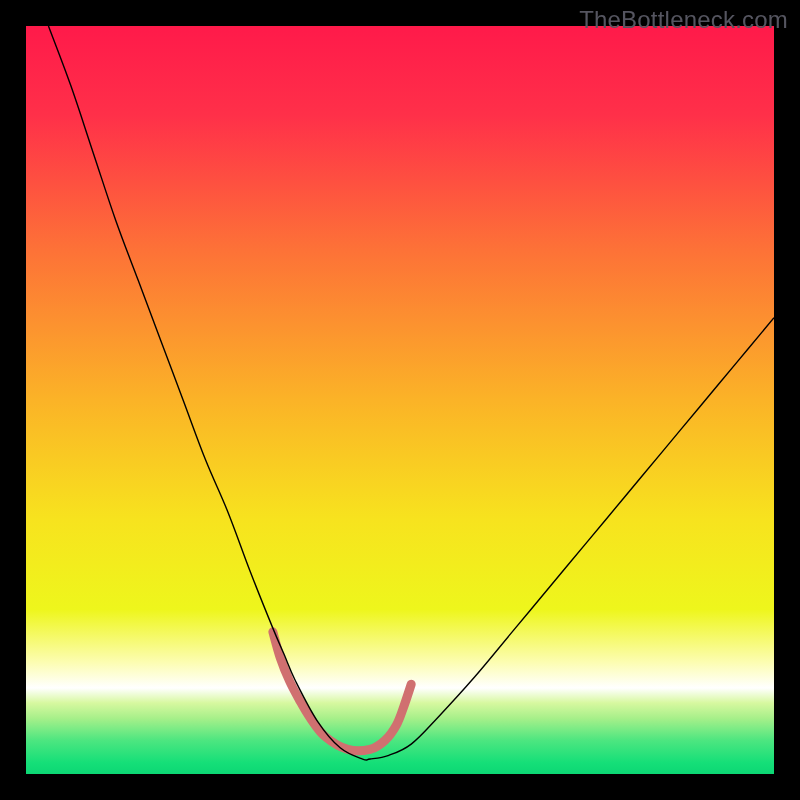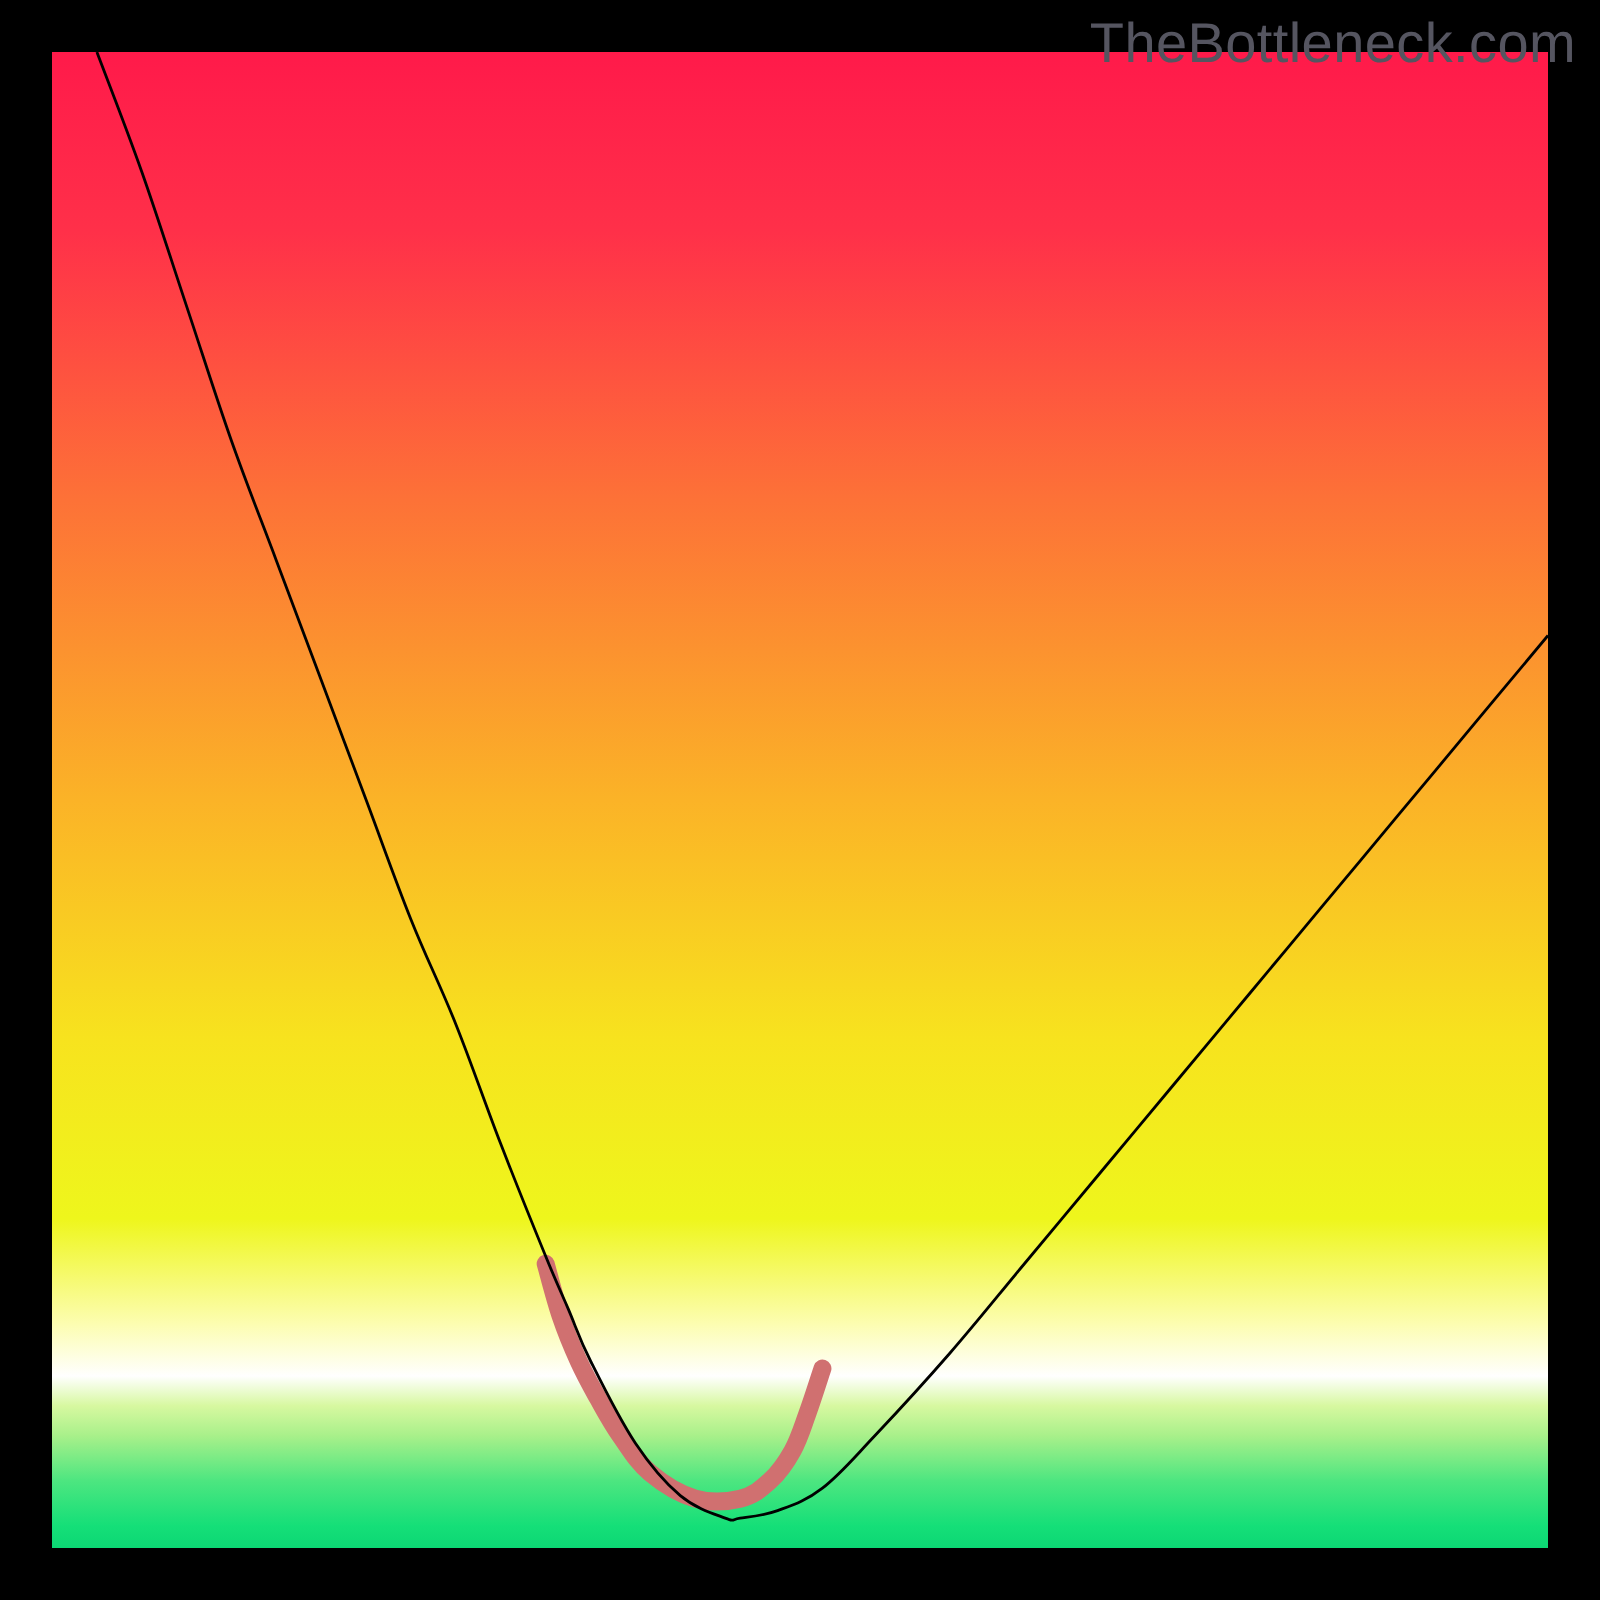--- a/index.html
+++ b/index.html
@@ -36,21 +36,21 @@
     top: 0;
     width: 100%;
     height: 100%;
   }
   .watermark {
     position: absolute;
     top: 6px;
     right: 12px;
     color: #555560;
     font-family: Arial, Helvetica, sans-serif;
-    font-size: 28px;
+    font-size: 24px;
     letter-spacing: 0.2px;
     font-weight: 500;
   }
 </style>
 </head>
 <body>
 
 <div class="container">
   <div class="plot-area">
     <svg class="gradient-bg" viewBox="0 0 748 748" preserveAspectRatio="none">

